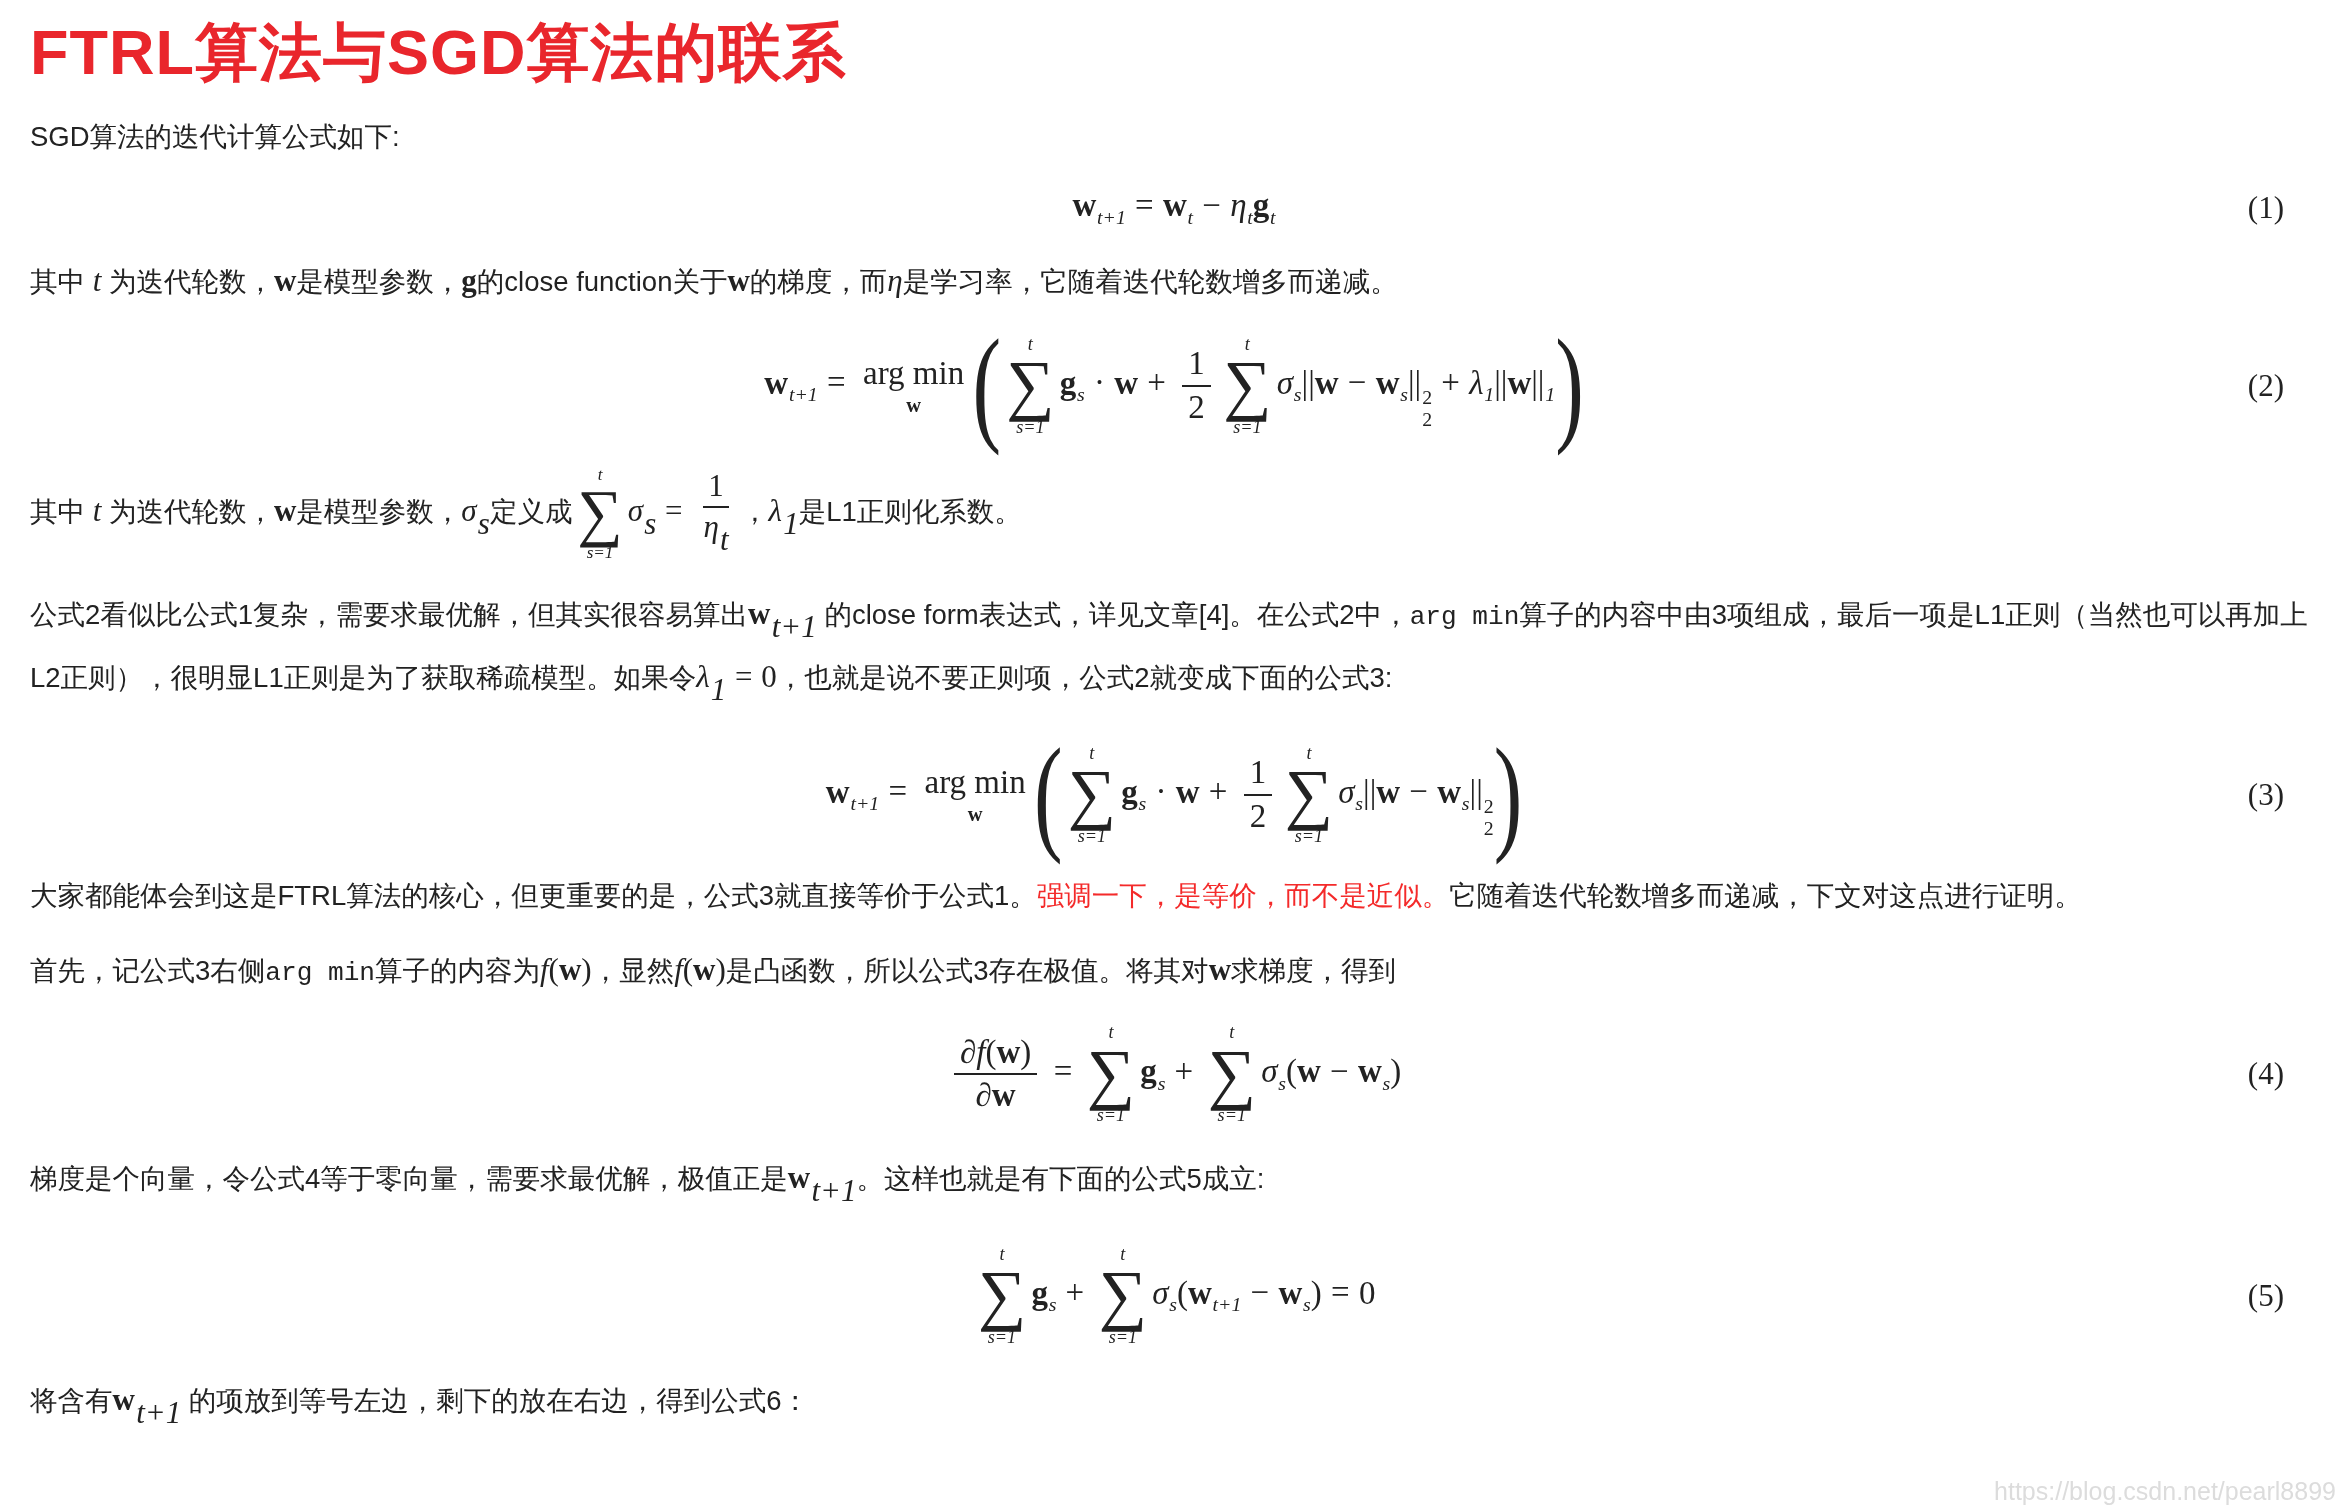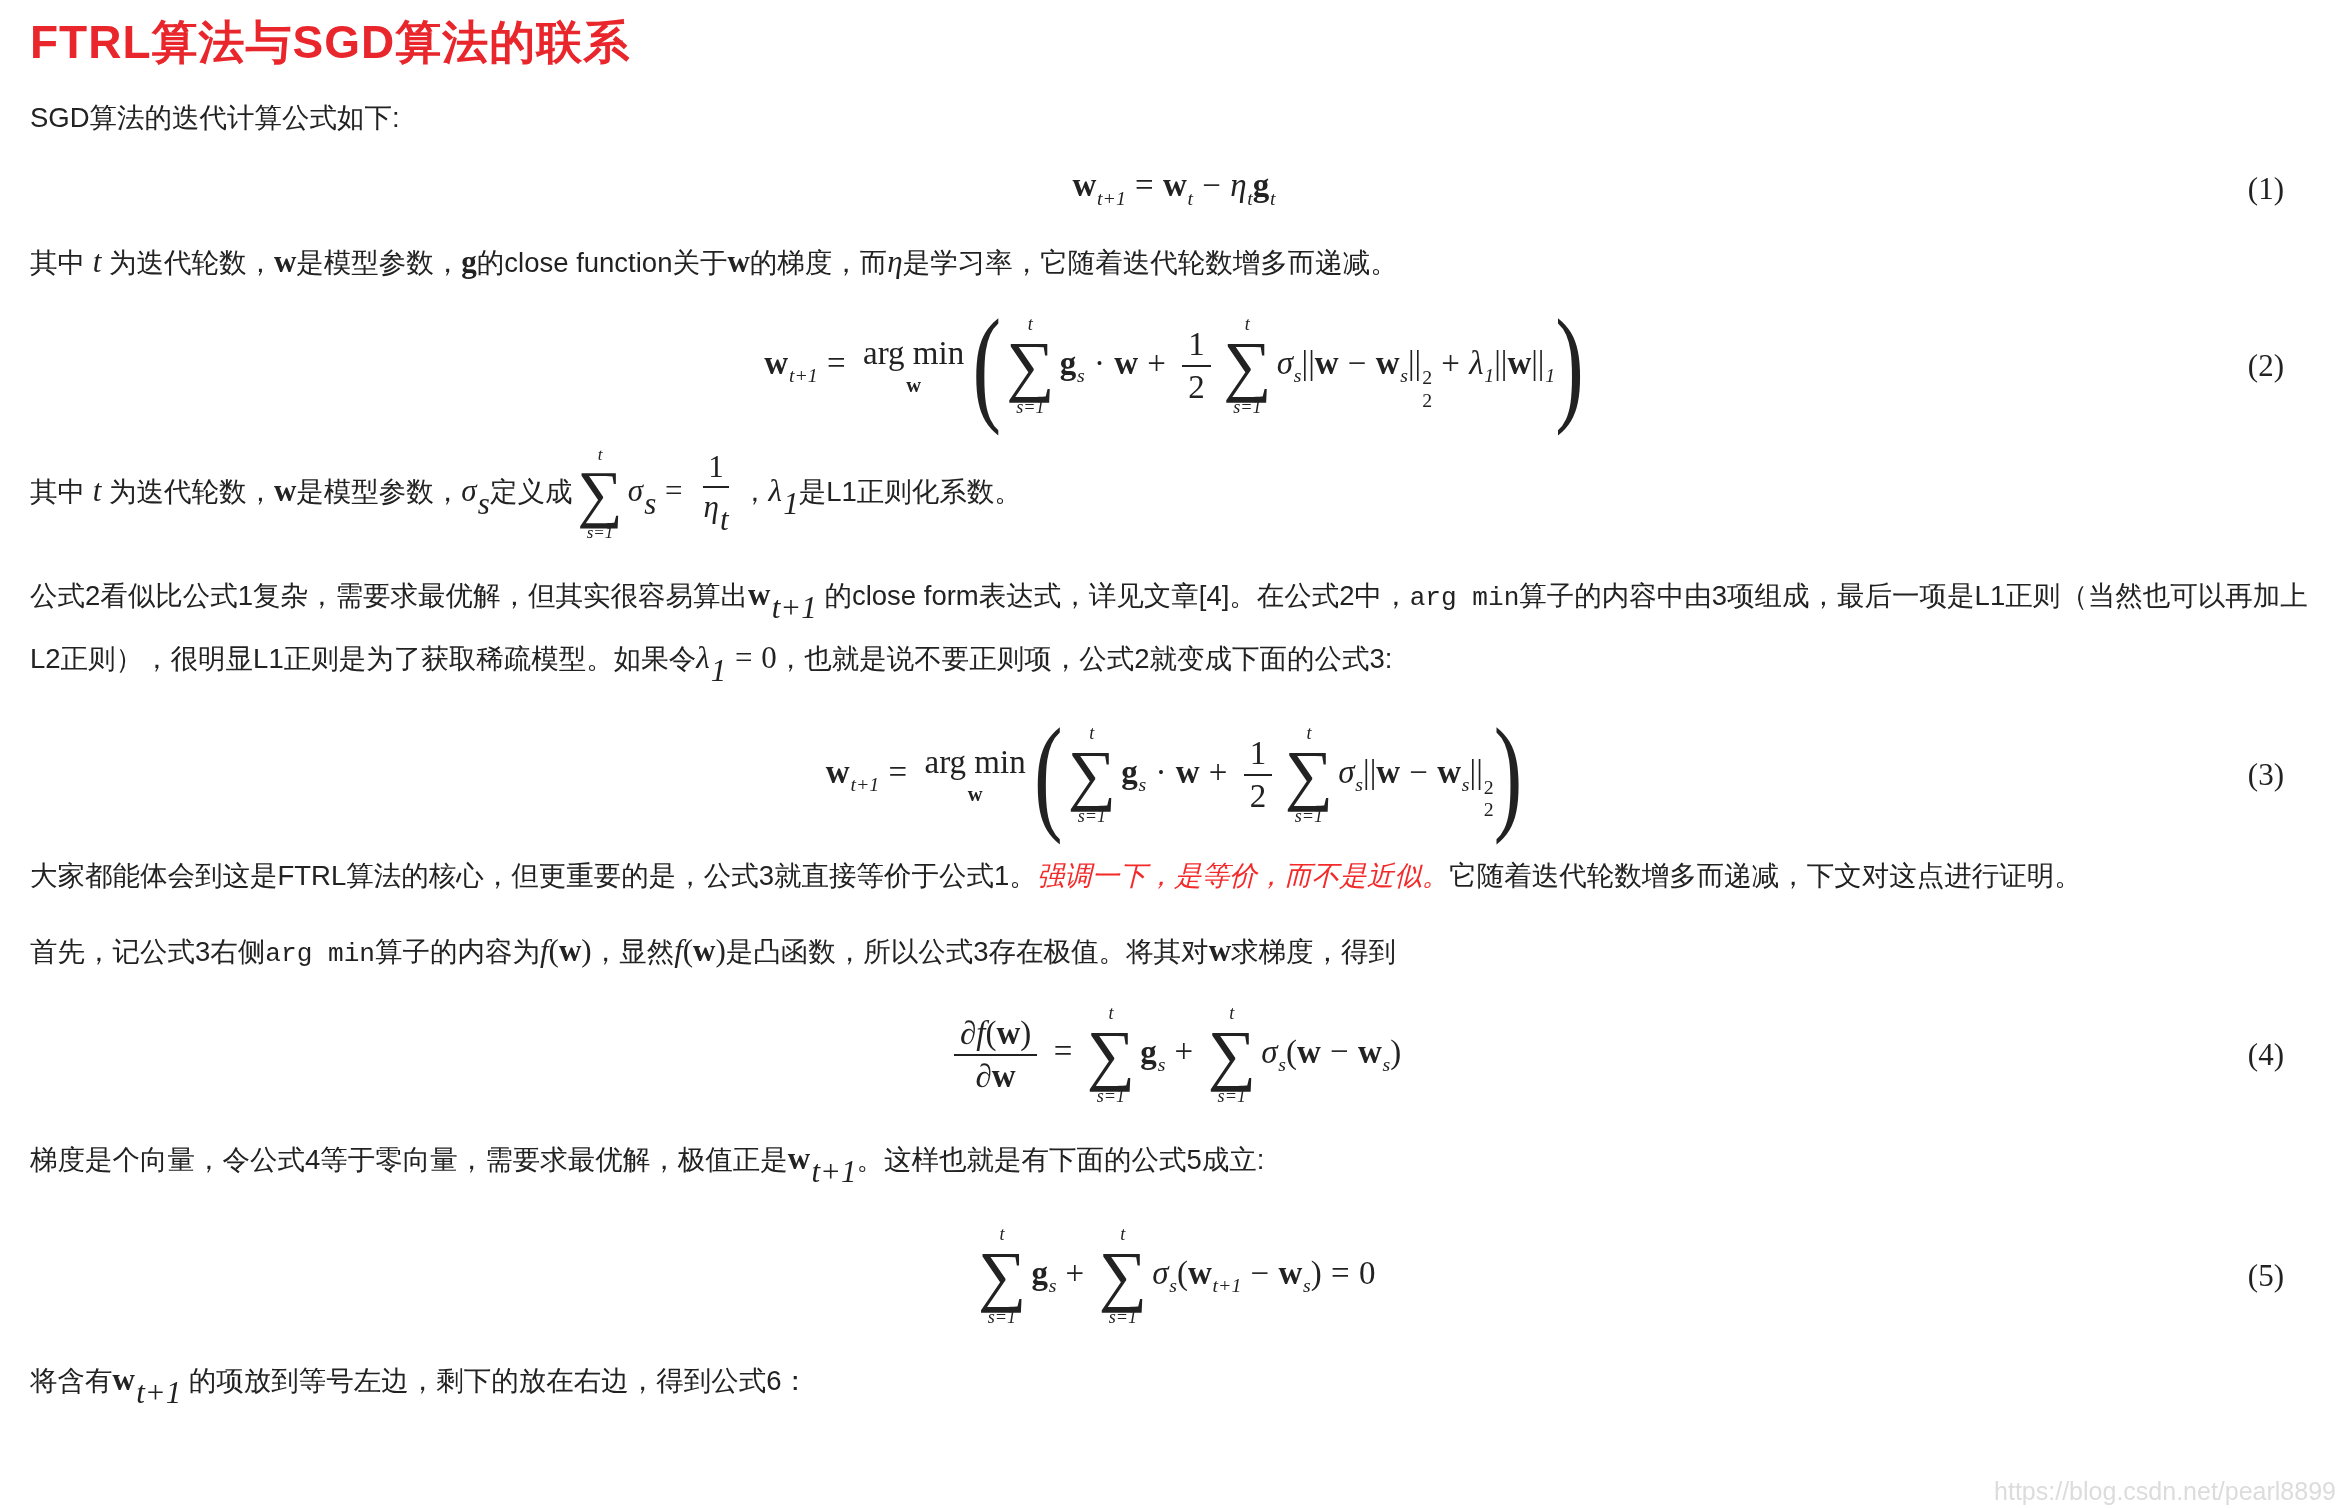--- a/index.html
+++ b/index.html
@@ -10,25 +10,25 @@
   }
   html,body{margin:0;padding:0;}
   body{
     width:2348px;height:1508px;position:relative;overflow:hidden;
     background:#ffffff;color:var(--text);
     font-family:"Liberation Sans","DejaVu Sans",sans-serif;
   }
   #article{padding:4px 30px 0 30px;}
   h1.title{
     color:var(--red-title);
-    font-size:46px;line-height:1.15;font-weight:bold;
+    font-size:63px;line-height:1.15;font-weight:bold;
     margin:12px 0 16px 0;letter-spacing:1px;
   }
   .para{font-size:27.5px;line-height:1.62;margin:27px 0;}
-  .para .red{color:var(--red-em);font-style:italic;}
+  .para .red{color:var(--red-em);}
   .mono{font-family:"Liberation Mono","DejaVu Sans Mono",monospace;font-size:0.95em;}
   
   .m{font-family:"Liberation Serif","DejaVu Serif",serif;}
   .para .m{font-size:31px;}
   .v{font-style:italic;}
   .b{font-weight:bold;font-style:normal;}
   .op{margin:0 0.28em;}
   .msub{font-size:0.6em;font-style:italic;font-family:"Liberation Serif","DejaVu Serif",serif;vertical-align:-0.42em;margin-left:0.04em;}
   .ss{display:inline-flex;flex-direction:column;align-items:flex-start;font-size:0.6em;line-height:1.12;vertical-align:-0.55em;margin-left:0.05em;}
   .sum{display:inline-flex;flex-direction:column;align-items:center;vertical-align:middle;line-height:1;margin:0 0.16em;}

